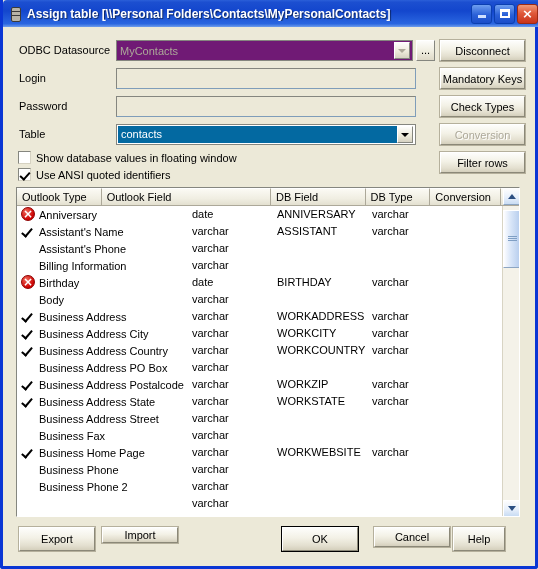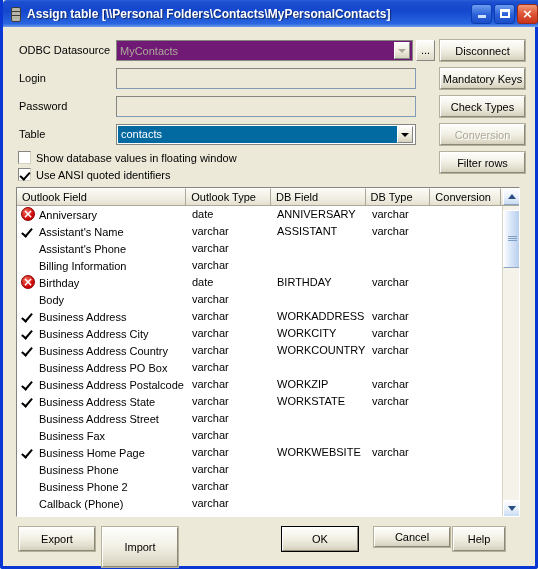--- a/index.html
+++ b/index.html
@@ -301,22 +301,22 @@
     </div>
 
     <div class="btn" style="left:437px;top:13px;width:85px;height:21px;">Disconnect</div>
     <div class="btn" style="left:437px;top:41px;width:85px;height:21px;">Mandatory Keys</div>
     <div class="btn" style="left:437px;top:69px;width:85px;height:21px;">Check Types</div>
     <div class="btn disabled" style="left:437px;top:97px;width:85px;height:21px;">Conversion</div>
     <div class="btn" style="left:437px;top:125px;width:85px;height:21px;">Filter rows</div>
 
     <div id="listwrap">
       <div id="listhdr">
+          <div class="hcell" style="width: 85px;">Outlook Type</div>
           <div class="hcell" style="width: 170px;">Outlook Field</div>
-          <div class="hcell" style="width: 85px;">Outlook Type</div>
           <div class="hcell" style="width: 95px;">DB Field</div>
           <div class="hcell" style="width: 65px;">DB Type</div>
           <div class="hcell" style="width: 71px;">Conversion</div>
           <div class="hcell" style="width: 18px;"></div>
         </div>
       <div id="rows">
           <div class="row">
             <div class="cell c-field">
               <span class="mark error"></span>
               <span class="fname">Anniversary</span>
@@ -482,21 +482,20 @@
               <span class="fname">Business Phone 2</span>
             </div>
             <div class="cell c-otype">varchar</div>
             <div class="cell c-dbfield"></div>
             <div class="cell c-dbtype"></div>
             <div class="cell c-conv"></div>
           </div>
           <div class="row">
             <div class="cell c-field">
               <span class="mark "></span>
-              <span class="fname">Callback (Phone)</span>
             </div>
             <div class="cell c-otype">varchar</div>
             <div class="cell c-dbfield"></div>
             <div class="cell c-dbtype"></div>
             <div class="cell c-conv"></div>
           </div>
           <div class="row">
             <div class="cell c-field">
               <span class="mark "></span>
               <span class="fname">Car (Phone)</span>
@@ -519,20 +518,20 @@
             </span>
         </div>
         <div class="sbtn down" id="sbdown">
             <i></i>
           </div>
       </div>
     </div>
 
     <div id="bottombar">
       <div class="btn" style="left:13px;top:4px;width:76px;height:24px;">Export</div>
-      <div class="btn" style="left:96px;top:4px;width:76px;height:40px;">Import</div>
+      <div class="btn" style="left:96px;top:4px;width:76px;height:16px;">Import</div>
       <div class="btn default" style="left:276px;top:4px;width:76px;height:24px;">OK</div>
       <div class="btn" style="left:362px;top:4px;width:76px;height:20px;margin-left:6px;">Cancel</div>
       <div class="btn" style="left:447px;top:4px;width:52px;height:24px;">Help</div>
     </div>
 
   </div>
 </div>
 
 </body></html>

